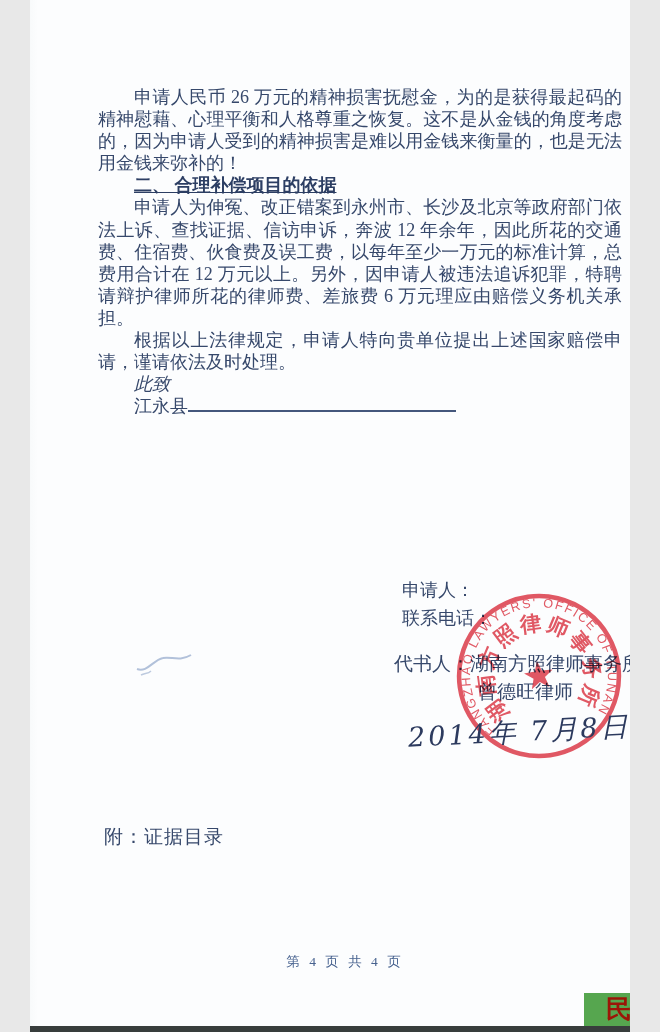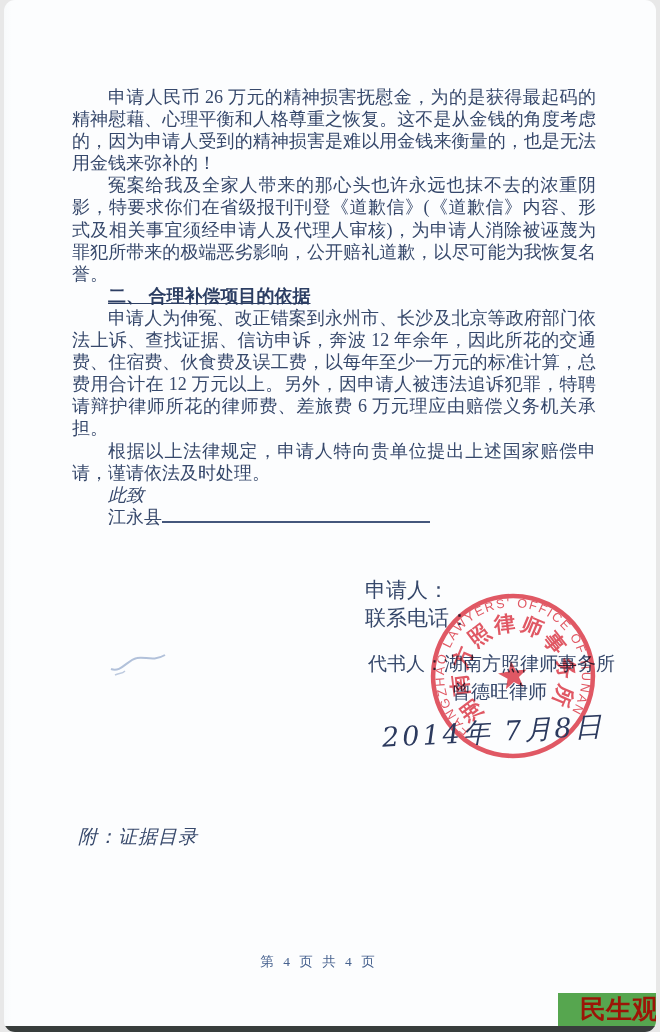--- a/index.html
+++ b/index.html
@@ -1,38 +1,37 @@
 <!DOCTYPE html>
 <html><head>
 <meta charset="utf-8">
 <style>
   html,body{margin:0;padding:0;background:#e8e8e8;}
   .page{
-    position:relative;width:652px;height:1032px;margin:0 auto;
+    position:relative;width:600px;height:1032px;margin:0 auto;
     background:linear-gradient(90deg,#f8fafb 0,#fcfdfe 8px,#fcfdfe 100%);
     font-family:"Liberation Serif",serif;
     overflow:hidden;
-    border-radius:11px;
   }
   .body-text{
     position:absolute;left:68px;top:86px;width:524px;
     color:#36486b;font-size:18px;line-height:22.1px;
     text-align:justify;
   }
   .body-text p{margin:0;text-indent:2em;}
   .body-text p.heading{font-weight:bold;color:#2c3e63;text-decoration:underline;}
   .line-salute{margin:0;text-indent:2em;color:#36486b;font-style:italic;}
   .line-addressee{margin:0;text-indent:0;color:#36486b;}
   .blank-underline{
     display:inline-block;width:268px;height:15px;
     border-bottom:2px solid #44577c;vertical-align:baseline;
   }
   .sig-block{
-    position:absolute;left:361px;top:576px;
-    color:#36486b;font-size:21px;line-height:28px;white-space:nowrap;
+    position:absolute;left:372px;top:576px;
+    color:#36486b;font-size:18px;line-height:28px;white-space:nowrap;
   }
   .scribe-block{
     position:absolute;left:364px;top:650px;
     color:#36486b;font-size:19px;line-height:28px;white-space:nowrap;
   }
   .scribe-name{margin-left:84px;}
   .hand-date{
     position:absolute;left:378px;top:714px;
     font-size:27px;font-style:italic;color:#2c3a5e;
     font-family:"DejaVu Serif",serif;
@@ -41,21 +40,21 @@
   .stamp{
     position:absolute;left:422px;top:589px;width:174px;height:174px;
     mix-blend-mode:multiply;opacity:.92;
   }
   .scribble{
     position:absolute;left:103px;top:645px;
     opacity:.7;filter:blur(.6px);
   }
   .attachment{
     position:absolute;left:74px;top:824px;
-    color:#36486b;font-size:19px;letter-spacing:1px;white-space:nowrap;font-style:italic;
+    color:#36486b;font-size:19px;letter-spacing:1px;white-space:nowrap;
   }
   .footer{
     position:absolute;left:4px;top:953px;width:622px;text-align:center;
     color:#47628f;font-size:13.5px;letter-spacing:3px;
     font-family:"Liberation Serif",serif;
   }
   .watermark{
     position:absolute;left:554px;top:993px;width:106px;height:34px;
     display:flex;align-items:center;justify-content:center;
   }
@@ -68,21 +67,20 @@
     background:#383d3c;
   }
 </style>
 </head>
 <body>
 
 <div class="page">
 
   <div class="body-text">
     <p>申请人民币 26 万元的精神损害抚慰金，为的是获得最起码的精神慰藉、心理平衡和人格尊重之恢复。这不是从金钱的角度考虑的，因为申请人受到的精神损害是难以用金钱来衡量的，也是无法用金钱来弥补的！</p>
-    <p>冤案给我及全家人带来的那心头也许永远也抹不去的浓重阴影，特要求你们在省级报刊刊登《道歉信》(《道歉信》内容、形式及相关事宜须经申请人及代理人审核)，为申请人消除被诬蔑为罪犯所带来的极端恶劣影响，公开赔礼道歉，以尽可能为我恢复名誉。</p>
     <p class="heading">二、 合理补偿项目的依据</p>
     <p>申请人为伸冤、改正错案到永州市、长沙及北京等政府部门依法上诉、查找证据、信访申诉，奔波 12 年余年，因此所花的交通费、住宿费、伙食费及误工费，以每年至少一万元的标准计算，总费用合计在 12 万元以上。另外，因申请人被违法追诉犯罪，特聘请辩护律师所花的律师费、差旅费 6 万元理应由赔偿义务机关承担。</p>
     <p>根据以上法律规定，申请人特向贵单位提出上述国家赔偿申请，谨请依法及时处理。</p>
     <p class="line-salute">此致</p>
     <p class="line-addressee"><span>江永县</span><span class="blank-underline"></span></p>
   </div>
 
   <div class="sig-block">
     <div>申请人：</div>
     <div>联系电话：</div>

